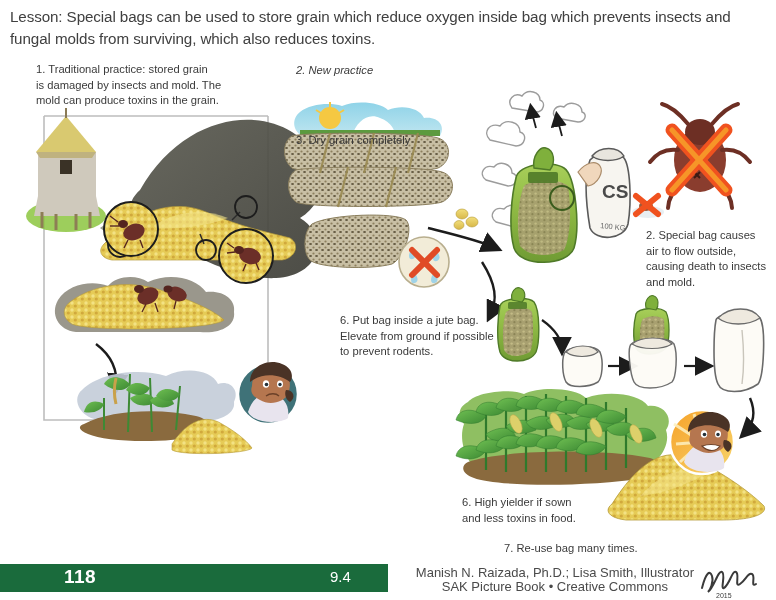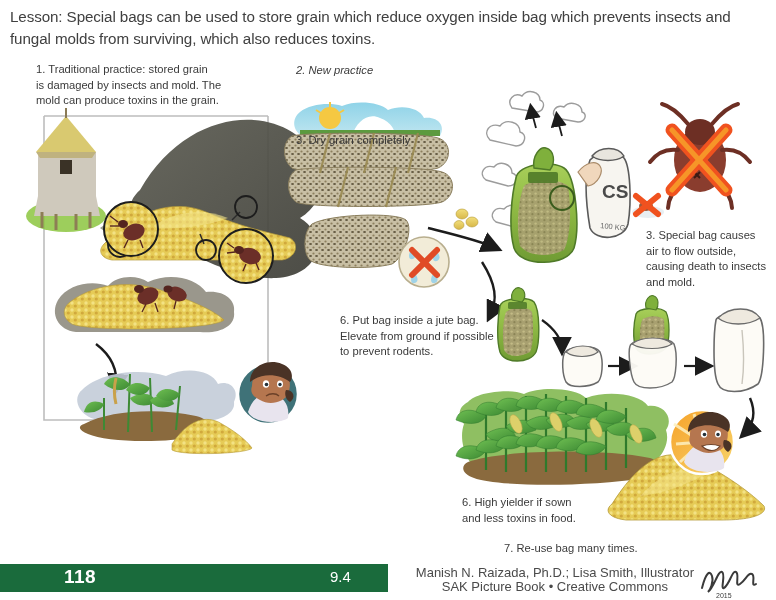--- a/index.html
+++ b/index.html
@@ -537,21 +537,21 @@
                C46,14 48,6 52,8 C56,10 50,22 56,18" fill="none" stroke="#3a3a3a" stroke-width="2" stroke-linecap="round"></path>
       <text x="16" y="32" font-family="Liberation Sans, sans-serif" font-size="7" fill="#3a3a3a">2015</text>
     </g>
   </svg>
 
   <div class="caption" id="cap-1">1. Traditional practice: stored grain
 is damaged by insects and mold. The
 mold can produce toxins in the grain.</div>
   <div class="caption" id="cap-2">2. New practice</div>
   <div class="caption" id="cap-3">3. Dry grain completely</div>
-  <div class="caption" id="cap-5a">3. Special bag causes
+  <div class="caption" id="cap-5a">2. Special bag causes
 air to flow outside,
 causing death to insects
 and mold.</div>
   <div class="caption" id="cap-5b">6. Put bag inside a jute bag.
 Elevate from ground if possible
 to prevent rodents.</div>
   <div class="caption" id="cap-6">6. High yielder if sown
 and less toxins in food.</div>
   <div class="caption" id="cap-7">7. Re-use bag many times.</div>
 

